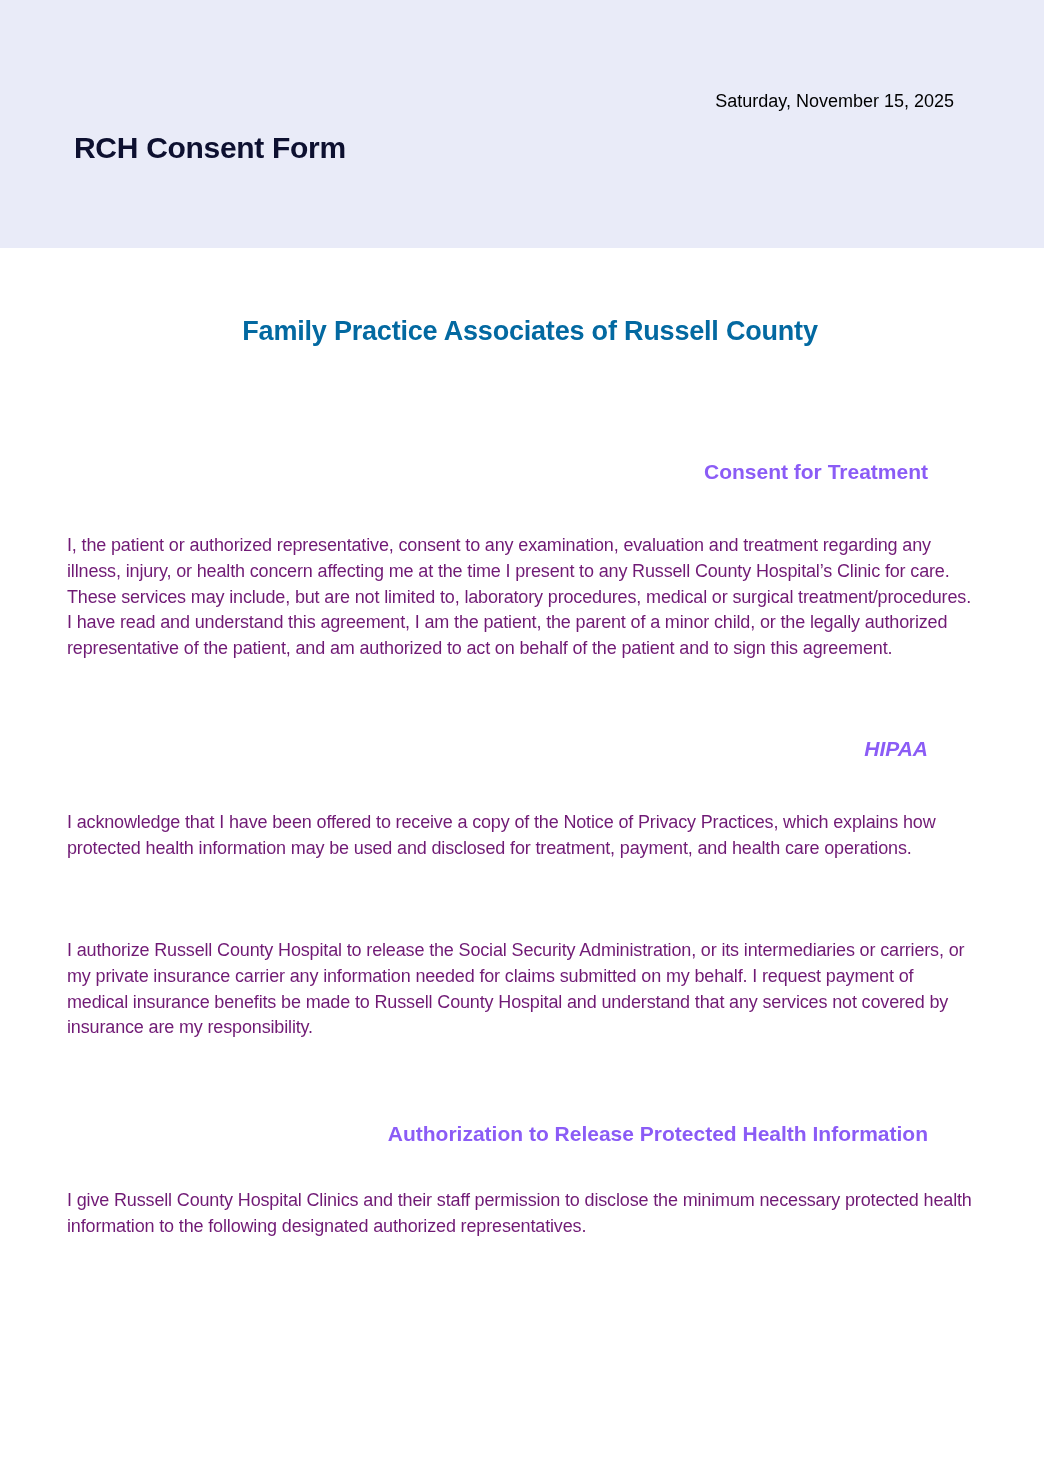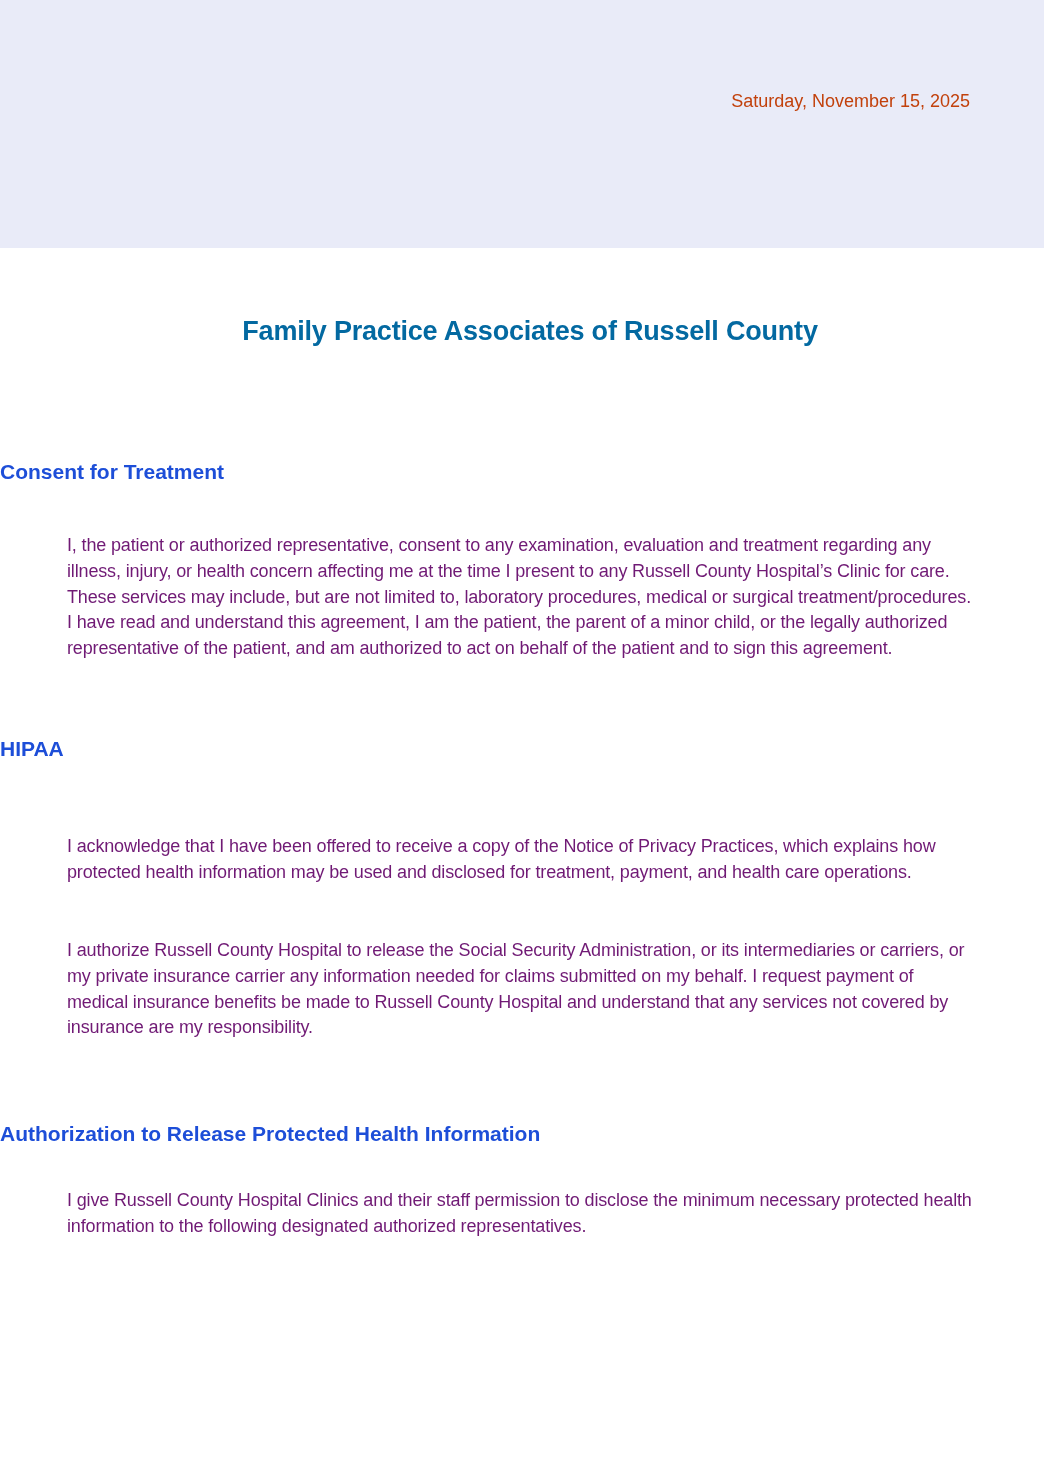--- a/index.html
+++ b/index.html
@@ -17,24 +17,24 @@
     }
     .header {
       position: absolute;
       left: 0; top: 0;
       width: 1044px;
       height: 248px;
       background: #e9ebf8;
     }
     .header-date {
       position: absolute;
-      right: 74px;
+      right: 90px;
       top: 90px;
       font-size: 18px;
-      color: #c2410c;
+      color: #000000;
       line-height: 22px;
     }
     .header-title {
       position: absolute;
       left: 74px;
       top: 130px;
       font-size: 30px;
       font-weight: bold;
       color: #0d1030;
       line-height: 36px;
@@ -50,48 +50,49 @@
       font-weight: bold;
       color: #0369a1;
       margin: 8px;
       line-height: 34px;
       letter-spacing: -0.2px;
     }
     .section-heading {
       position: absolute;
       left: 0;
       width: 928px;
-      text-align: left;
+      text-align: right;
       font-size: 21px;
       font-weight: bold;
-      color: #1d4ed8;
+      color: #8b5cf6;
       margin: 0;
       line-height: 26px;
     }
     .para {
       position: absolute;
       left: 67px;
       width: 912px;
       font-size: 18px;
       line-height: 25.8px;
       color: #701a75;
       margin: 0;
       letter-spacing: -0.15px;
     }
   </style>
 </head>
 <body>
 
 <div class="header">
   <div class="header-date">Saturday, November 15, 2025</div>
+  <h1 class="header-title">RCH Consent Form</h1>
 </div>
 
 <h2 class="org-title">Family Practice Associates of Russell County</h2>
 
 <h3 class="section-heading" style="top:459px;">Consent for Treatment</h3>
 <p class="para" style="top:533px;">I, the patient or authorized representative, consent to any examination, evaluation and treatment regarding any illness, injury, or health concern affecting me at the time I present to any Russell County Hospital’s Clinic for care. These services may include, but are not limited to, laboratory procedures, medical or surgical treatment/procedures. I have read and understand this agreement, I am the patient, the parent of a minor child, or the legally authorized representative of the patient, and am authorized to act on behalf of the patient and to sign this agreement.</p>
 
-<h3 class="section-heading" style="top:736px;">HIPAA</h3>
-<p class="para" style="top:834px;">I acknowledge that I have been offered to receive a copy of the Notice of Privacy Practices, which explains how protected health information may be used and disclosed for treatment, payment, and health care operations.</p>
+<h3 class="section-heading" style="top:736px;font-style:italic;">HIPAA</h3>
+<p class="para" style="top:810px;">I acknowledge that I have been offered to receive a copy of the Notice of Privacy Practices, which explains how protected health information may be used and disclosed for treatment, payment, and health care operations.</p>
 <p class="para" style="top:938px;">I authorize Russell County Hospital to release the Social Security Administration, or its intermediaries or carriers, or my private insurance carrier any information needed for claims submitted on my behalf. I request payment of medical insurance benefits be made to Russell County Hospital and understand that any services not covered by insurance are my responsibility.</p>
 
 <h3 class="section-heading" style="top:1090px;margin-top:31px;">Authorization to Release Protected Health Information</h3>
 <p class="para" style="top:1188px;">I give Russell County Hospital Clinics and their staff permission to disclose the minimum necessary protected health information to the following designated authorized representatives.</p>
 
 </body></html>

